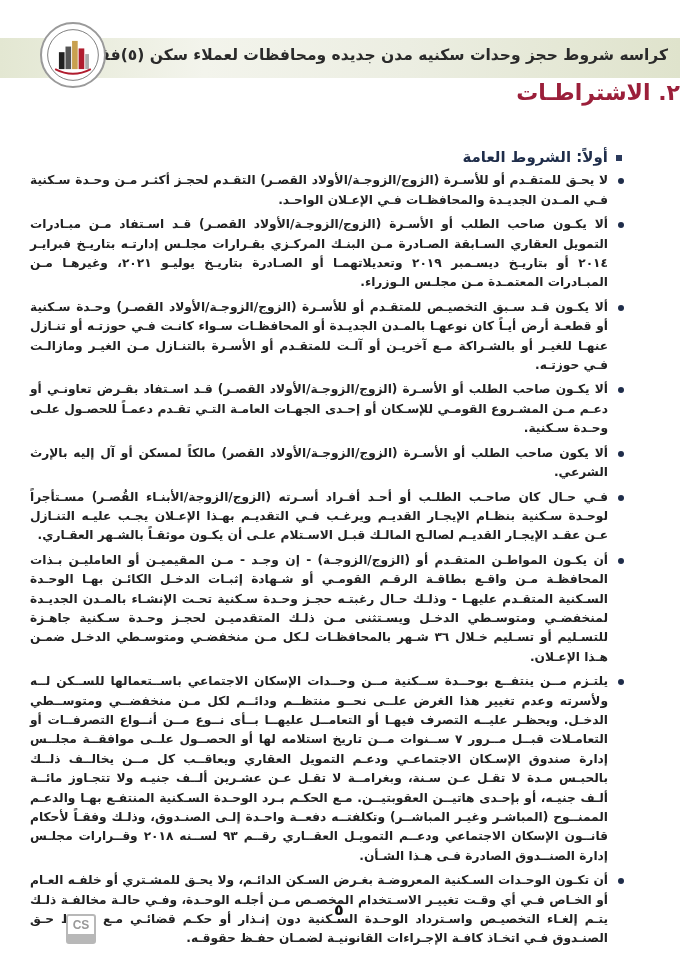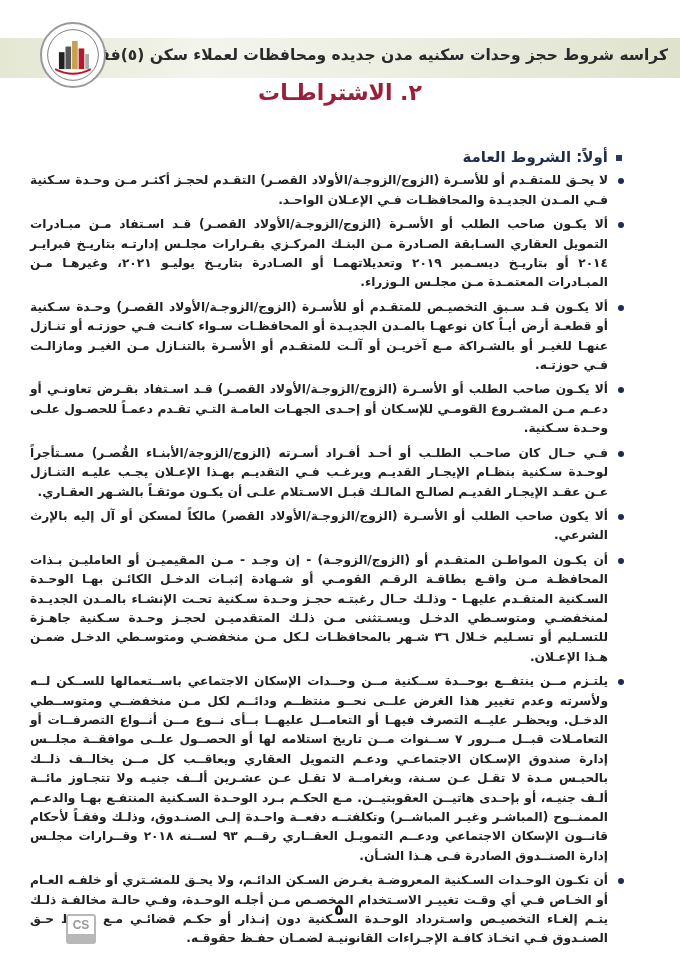--- a/index.html
+++ b/index.html
@@ -16,21 +16,21 @@
     direction: rtl; text-align: right; font-size: 15.5px; font-weight: bold;
     color: #2a2a2a; white-space: nowrap;
   }
   .logo {
     position: absolute; top: 22px; left: 40px; width: 66px; height: 66px;
     border-radius: 50%; background: #fff; border: 2px solid #9a9a9a;
     box-sizing: border-box; overflow: hidden;
   }
   .logo svg { width: 100%; height: 100%; display: block; }
   .section-title {
-    position: absolute; top: 80px; left: 0; width: 680px; text-align: center;
+    position: absolute; top: 80px; left: 0; width: 680px; 
     direction: rtl; font-size: 22px; font-weight: bold; color: #9b1f3a;
   }
   .content {
     position: absolute; top: 112px; left: 30px; width: 600px;
     direction: rtl; text-align: justify; font-size: 12.2px; line-height: 19.4px;
     font-weight: bold; color: #222; margin-top: 36px;
   }
   .subheading {
     display: flex; align-items: center; gap: 8px; font-size: 15px;
     color: #1f2d4a; margin-bottom: 4px; margin-right: 8px;
@@ -79,22 +79,22 @@
 <div class="content">
   <div class="subheading">
     <span class="square-bullet"></span>
     <span>أولاً: الشروط العامة</span>
   </div>
   <ul class="rules">
     <li><span class="dot"></span><span>لا يحـق للمتقـدم أو للأسـرة (الزوج/الزوجـة/الأولاد القصـر) التقـدم لحجـز أكثـر مـن وحـدة سـكنية فـي المـدن الجديـدة والمحافظـات فـي الإعـلان الواحـد.</span></li>
     <li><span class="dot"></span><span>ألا يكـون صاحب الطلب أو الأسـرة (الزوج/الزوجـة/الأولاد القصـر) قـد اسـتفاد مـن مبـادرات التمويل العقاري السـابقة الصـادرة مـن البنـك المركـزي بقـرارات مجلـس إدارتـه بتاريـخ فبرايـر ٢٠١٤ أو بتاريـخ ديسـمبر ٢٠١٩ وتعديلاتهمـا أو الصـادرة بتاريـخ يوليـو ٢٠٢١، وغيرهـا مـن المبـادرات المعتمـدة مـن مجلـس الـوزراء.</span></li>
     <li><span class="dot"></span><span>ألا يكـون قـد سـبق التخصيـص للمتقـدم أو للأسـرة (الزوج/الزوجـة/الأولاد القصـر) وحـدة سـكنية أو قطعـة أرض أيـاً كان نوعهـا بالمـدن الجديـدة أو المحافظـات سـواء كانـت فـي حوزتـه أو تنـازل عنهـا للغيـر أو بالشـراكة مـع آخريـن أو آلـت للمتقـدم أو الأسـرة بالتنـازل مـن الغيـر ومازالـت فـي حوزتـه.</span></li>
     <li><span class="dot"></span><span>ألا يكـون صاحب الطلب أو الأسـرة (الزوج/الزوجـة/الأولاد القصـر) قـد اسـتفاد بقـرض تعاونـي أو دعـم مـن المشـروع القومـي للإسـكان أو إحـدى الجهـات العامـة التـي تقـدم دعمـاً للحصـول علـى وحـدة سـكنية.</span></li>
+    <li><span class="dot"></span><span>ألا يكون صاحب الطلب أو الأسـرة (الزوج/الزوجـة/الأولاد القصر) مالكاً لمسكن أو آل إليه بالإرث الشرعي.</span></li>
     <li><span class="dot"></span><span>فـي حـال كان صاحـب الطلـب أو أحـد أفـراد أسـرته (الزوج/الزوجة/الأبنـاء القُصـر) مسـتأجراً لوحـدة سـكنية بنظـام الإيجـار القديـم ويرغـب فـي التقديـم بهـذا الإعـلان يجـب عليـه التنـازل عـن عقـد الإيجـار القديـم لصالـح المالـك قبـل الاسـتلام علـى أن يكـون موثقـاً بالشـهر العقـاري.</span></li>
-    <li><span class="dot"></span><span>ألا يكون صاحب الطلب أو الأسـرة (الزوج/الزوجـة/الأولاد القصر) مالكاً لمسكن أو آل إليه بالإرث الشرعي.</span></li>
     <li><span class="dot"></span><span>أن يكـون المواطـن المتقـدم أو (الزوج/الزوجـة) - إن وجـد - مـن المقيميـن أو العامليـن بـذات المحافظـة مـن واقـع بطاقـة الرقـم القومـي أو شـهادة إثبـات الدخـل الكائـن بهـا الوحـدة السـكنية المتقـدم عليهـا - وذلـك حـال رغبتـه حجـز وحـدة سـكنية تحـت الإنشـاء بالمـدن الجديـدة لمنخفضـي ومتوسـطي الدخـل ويسـتثنى مـن ذلـك المتقدميـن لحجـز وحـدة سـكنية جاهـزة للتسـليم أو تسـليم خـلال ٣٦ شـهر بالمحافظـات لـكل مـن منخفضـي ومتوسـطي الدخـل ضمـن هـذا الإعـلان.</span></li>
     <li><span class="dot"></span><span>يلتـزم مــن ينتفــع بوحــدة ســكنية مــن وحــدات الإسكان الاجتماعي باســتعمالها للســكن لــه ولأسرته وعدم تغيير هذا الغرض علــى نحــو منتظــم ودائــم لكل مـن منخفضــي ومتوســطي الدخـل. ويحظـر عليــه التصرف فيهـا أو التعامــل عليهــا بــأى نــوع مــن أنــواع التصرفــات أو التعامـلات قبــل مــرور ٧ ســنوات مــن تاريخ استلامه لها أو الحصــول علــى موافقــة مجلــس إدارة صندوق الإسـكان الاجتماعـي ودعـم التمويل العقاري ويعاقــب كل مــن يخالــف ذلــك بالحبـس مـدة لا تقـل عـن سـنة، وبغرامــة لا تقـل عـن عشـرين ألــف جنيـه ولا تتجـاوز مائــة ألـف جنيـه، أو بإحـدى هاتيــن العقوبتيــن. مـع الحكـم بـرد الوحـدة السـكنية المنتفـع بهـا والدعـم الممنــوح (المباشـر وغيـر المباشــر) وتكلفتــه دفعــة واحـدة إلـى الصنـدوق، وذلـك وفقـاً لأحكام قانــون الإسكان الاجتماعي ودعــم التمويـل العقــاري رقــم ٩٣ لســنه ٢٠١٨ وقــرارات مجلـس إدارة الصنــدوق الصادرة فـى هـذا الشـأن.</span></li>
     <li><span class="dot"></span><span>أن تكـون الوحـدات السـكنية المعروضـة بغـرض السـكن الدائـم، ولا يحـق للمشـتري أو خلفـه العـام أو الخـاص فـي أي وقـت تغييـر الاسـتخدام المخصـص مـن أجلـه الوحـدة، وفـي حالـة مخالفـة ذلـك يتـم إلغـاء التخصيـص واسـترداد الوحـدة السـكنية دون إنـذار أو حكـم قضائـي مـع حفـظ حـق الصنـدوق فـي اتخـاذ كافـة الإجـراءات القانونيـة لضمـان حفـظ حقوقـه.</span></li>
   </ul>
 </div>
 
 <div class="page-number">٥</div>
 
 <div class="watermark">
   <span class="cs-icon">CS</span>

